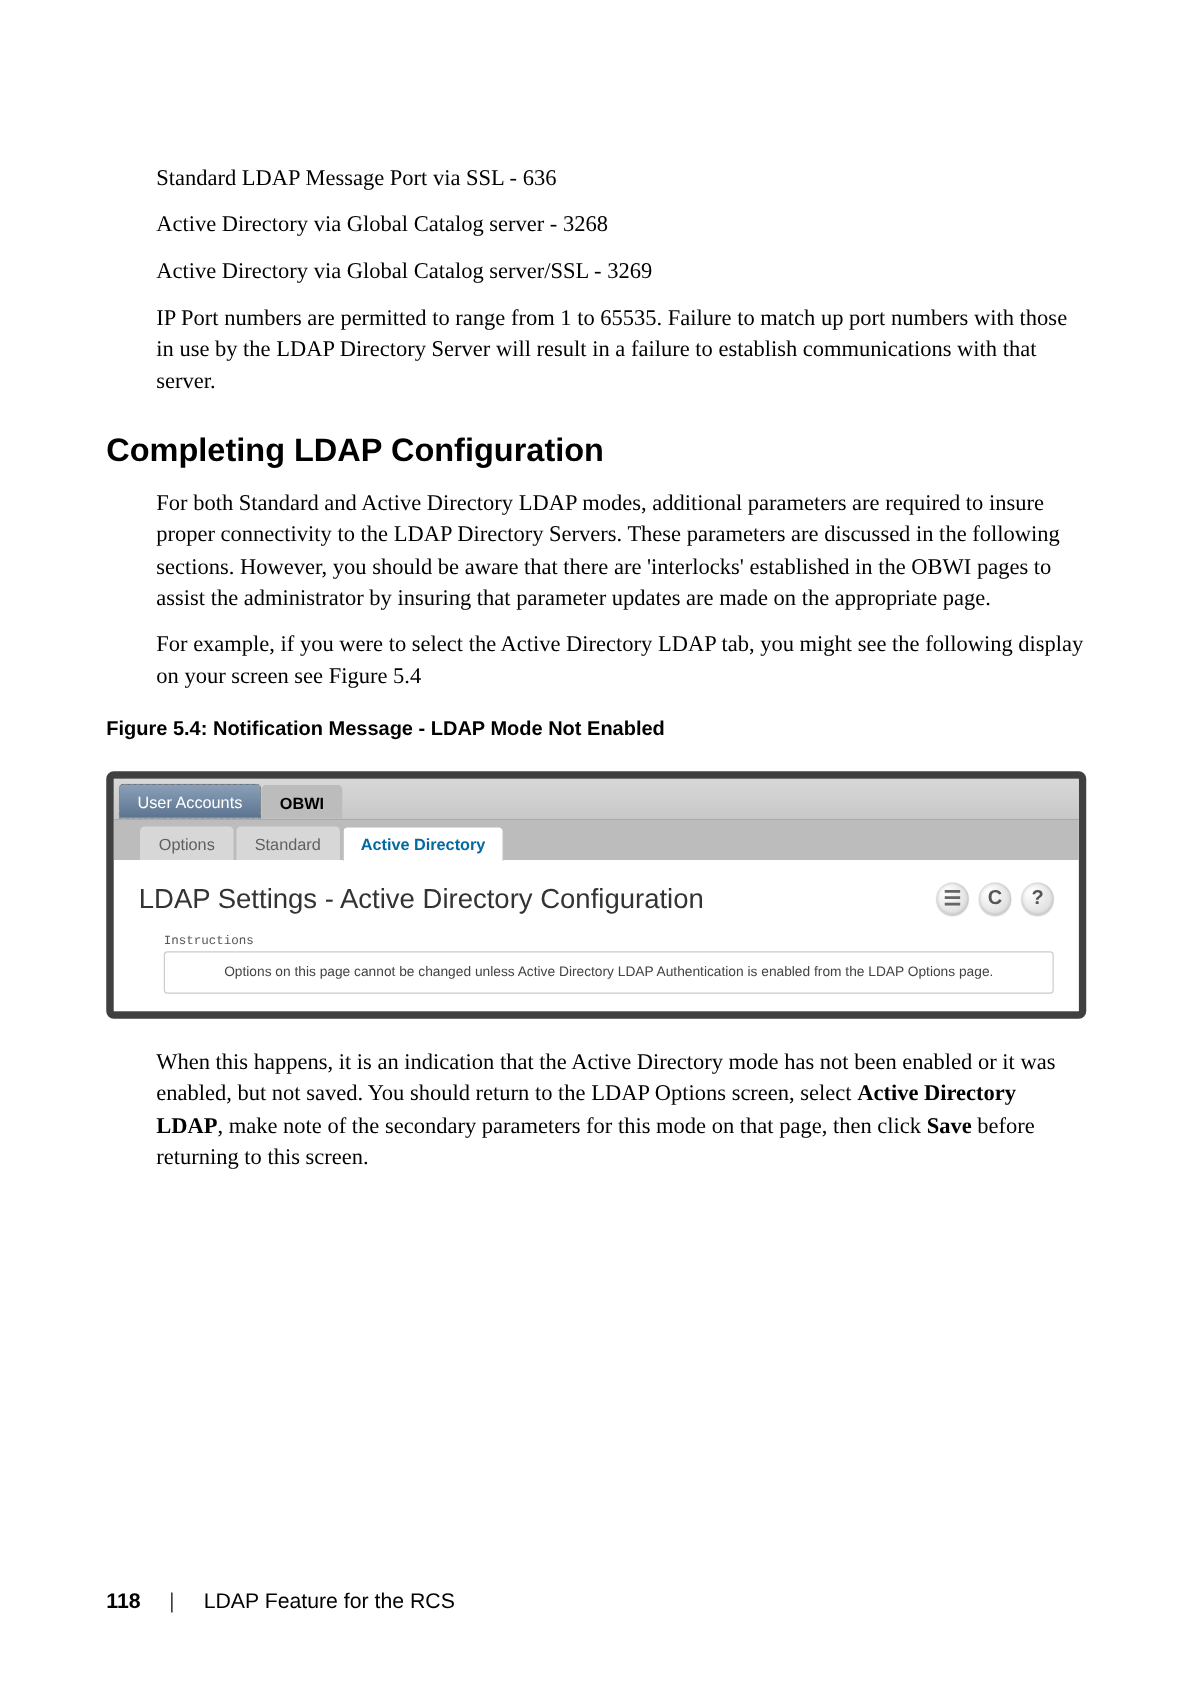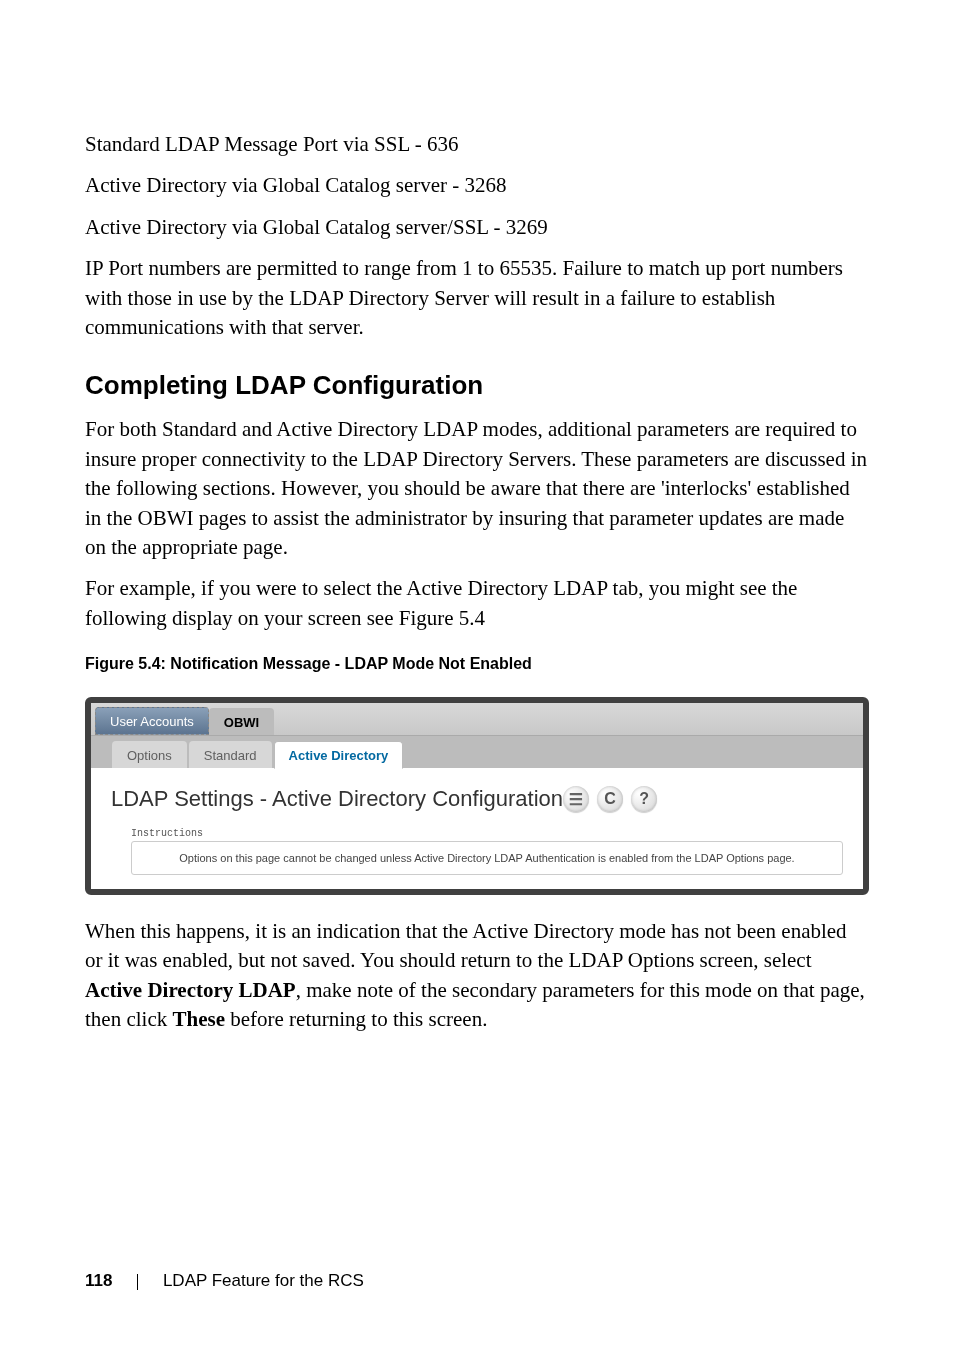--- a/index.html
+++ b/index.html
@@ -6,23 +6,24 @@
     body {
       font-family: Georgia, 'Times New Roman', serif;
       width: 954px;
       height: 1351px;
       background: #fff;
       padding: 130px 85px 50px 85px;
       color: #000;
       position: relative;
     }
     .body-text {
-      font-size: 21px;
+      font-size: 18px;
       line-height: 1.4;
       margin-bottom: 12px;
+      margin-left: 40px;
     }
     .section-heading {
       font-family: Arial, Helvetica, sans-serif;
       font-weight: bold;
       font-size: 26px;
       margin-top: 28px;
       margin-bottom: 14px;
     }
     .figure-caption {
       font-family: Arial, Helvetica, sans-serif;
@@ -90,21 +91,21 @@
       padding-left: 21px;
       border-top: 1px solid #aaa;
       gap: 2px;
     }
     .content-panel {
       background: #fff;
       padding: 18px 20px 14px 20px;
     }
     .panel-header {
       display: flex;
-      justify-content: flex-start;
+      justify-content: space-between;
       align-items: center;
       margin-bottom: 16px;
     }
     .panel-title {
       font-family: Arial, Helvetica, sans-serif;
       font-size: 22px;
       color: #333;
     }
     .panel-icons {
       display: flex;
@@ -203,20 +204,20 @@
       </div>
     </div>
     <div class="instructions-box">
       <div class="instructions-title">Instructions</div>
       <div class="instructions-content">Options on this page cannot be changed unless Active Directory LDAP Authentication is enabled from the LDAP Options page.</div>
     </div>
   </div>
 </div>
 
 <p class="body-text">
-  <span>When this happens, it is an indication that the Active Directory mode has not been enabled or it was enabled, but not saved. You should return to the LDAP Options screen, select </span><b class="bold">Active Directory LDAP</b><span>, make note of the secondary parameters for this mode on that page, then click </span><b class="bold">These</b><span> before returning to this screen.</span>
+  <span>When this happens, it is an indication that the Active Directory mode has not been enabled or it was enabled, but not saved. You should return to the LDAP Options screen, select </span><b class="bold">Active Directory LDAP</b><span>, make note of the secondary parameters for this mode on that page, then click </span><b class="bold">Save</b><span> before returning to this screen.</span>
 </p>
 
 <div class="footer">
   <span class="pgnum">118</span>
   <span class="sep"></span>
   <span>LDAP Feature for the RCS</span>
 </div>
 
 </body></html>

